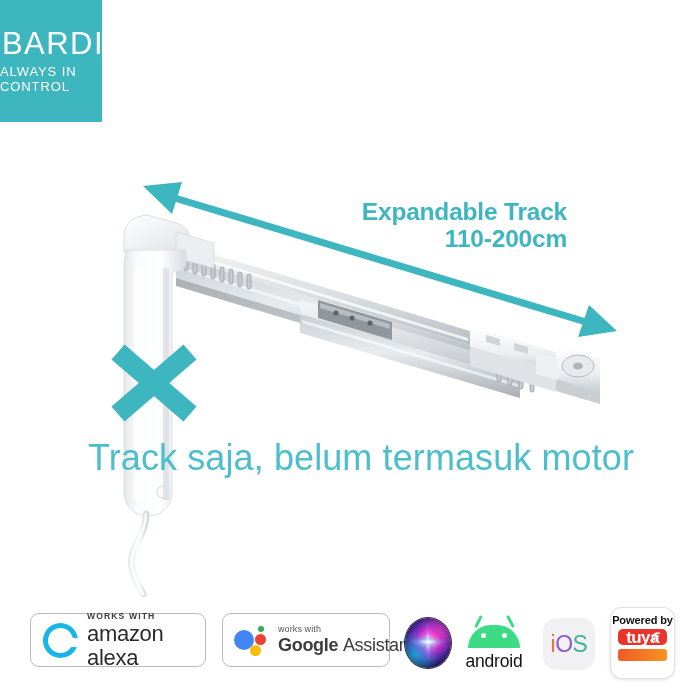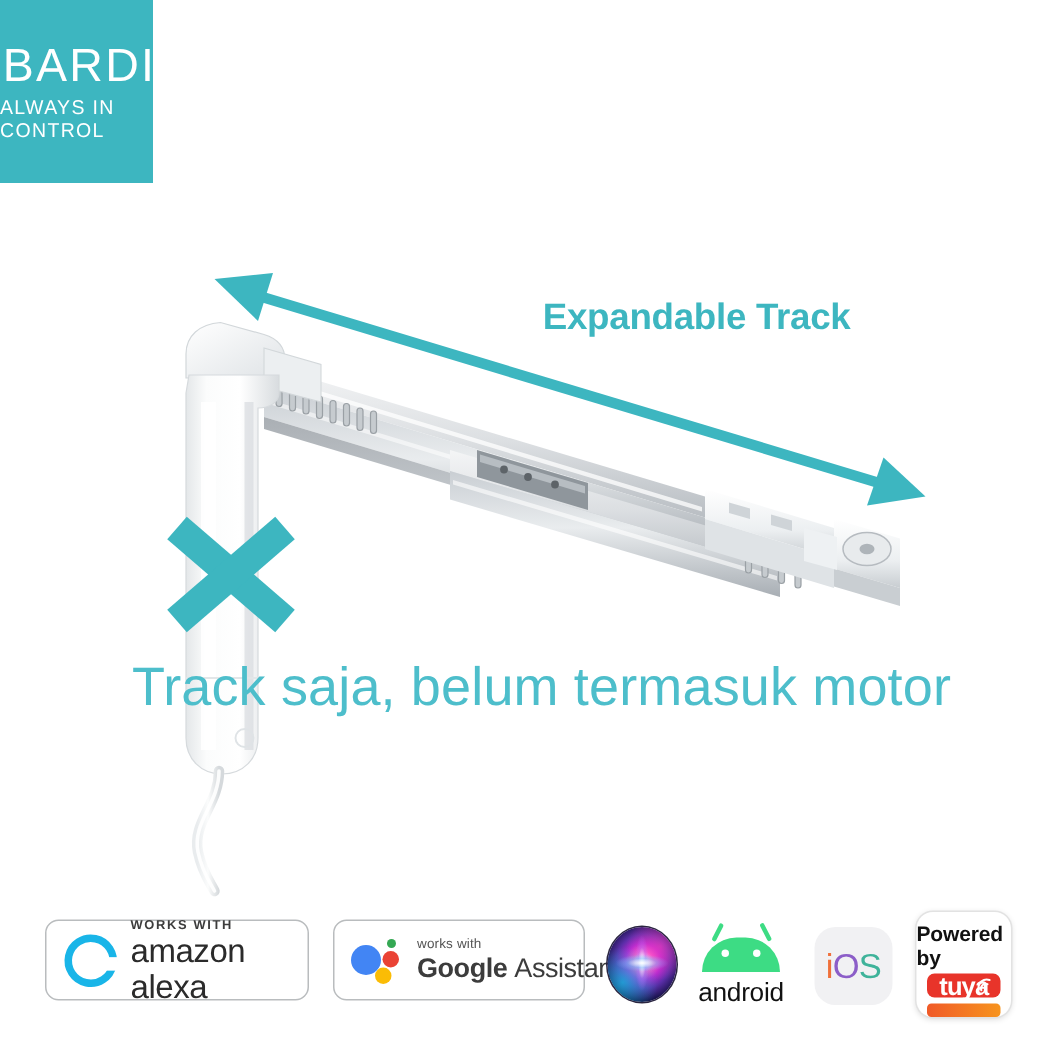--- a/index.html
+++ b/index.html
@@ -129,21 +129,21 @@
   .ios-txt{font-size:23px;letter-spacing:-0.5px;font-weight:400;}
   .ios-i{color:#f0703a;} .ios-o{color:#8c5ec8;} .ios-s{color:#3fb39a;}
 
   
   .badge-tuya{left:611px;top:8px;}
   .tuya-card{
     width:63px;height:70px;background:#fff;border-radius:11px;
     box-shadow:0 0 0 1px #e2e2e2, 0 1px 4px rgba(0,0,0,.16);
     display:flex;flex-direction:column;align-items:center;padding-top:6px;box-sizing:border-box;
   }
-  .tuya-top{font-size:14px;font-weight:bold;color:#111;letter-spacing:-0.1px;}
+  .tuya-top{font-size:11px;font-weight:bold;color:#111;letter-spacing:-0.1px;}
   .tuya-block{
     width:49px;height:16px;background:#e8342a;border-radius:5px;margin-top:3px;
     display:flex;align-items:center;justify-content:center;position:relative;
   }
   .tuya-word{color:#fff;font-size:17px;font-weight:bold;letter-spacing:-0.6px;line-height:1;}
   .tuya-wifi{position:absolute;right:5px;top:3px;width:11px;height:10px;}
   .tuya-bar{
     width:49px;height:12px;margin-top:4px;border-radius:3px;
     background:linear-gradient(90deg,#f05a28 0%,#f7941e 100%);
   }
@@ -280,20 +280,21 @@
     </g>
   </svg>
 
   <div class="brand-block">
     <div class="brand-name">BARDI</div>
     <div class="brand-tagline">ALWAYS IN CONTROL</div>
   </div>
 
   <div class="headline">
     <span class="l1">Expandable Track</span>
+    <span class="l2">110-200cm</span>
   </div>
 
   <div class="caption">Track saja, belum termasuk motor</div>
 
   <div class="badges">
 
     <div class="badge badge-alexa">
       <div class="pill">
         <div class="alexa-ring"></div>
         <div class="alexa-txt">

